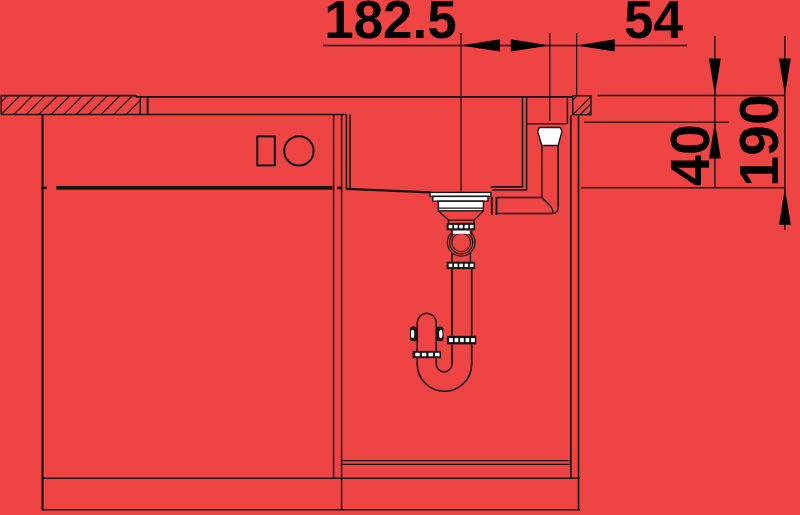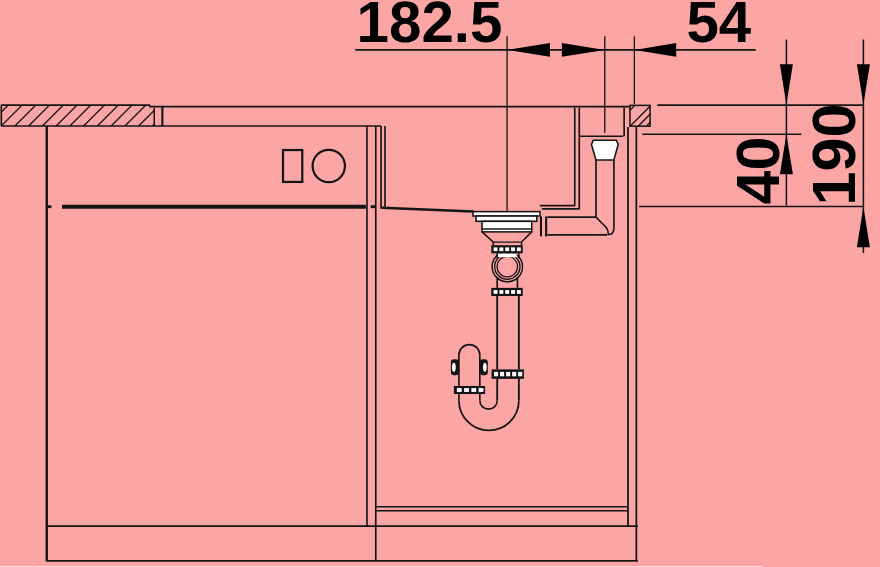--- a/index.html
+++ b/index.html
@@ -1,16 +1,16 @@
 <!DOCTYPE html>
 <html><head>
 <meta charset="utf-8">
 <style>
   html,body{margin:0;padding:0;background:#fff;}
-  #wrap{width:800px;height:515px;position:relative;overflow:hidden;background:#fca5a5;}
+  #wrap{width:800px;height:515px;position:relative;overflow:hidden;background:#ef4444;}
   svg{display:block;}
   text{font-family:"Liberation Sans", sans-serif;font-weight:bold;fill:#000;}
 </style>
 </head>
 <body>
 <div id="wrap">
 <svg width="800" height="515" viewBox="0 0 800 515">
 <defs>
 <clipPath id="slabclip">
           <rect x="1" y="95.6" width="139.2" height="19"></rect>

